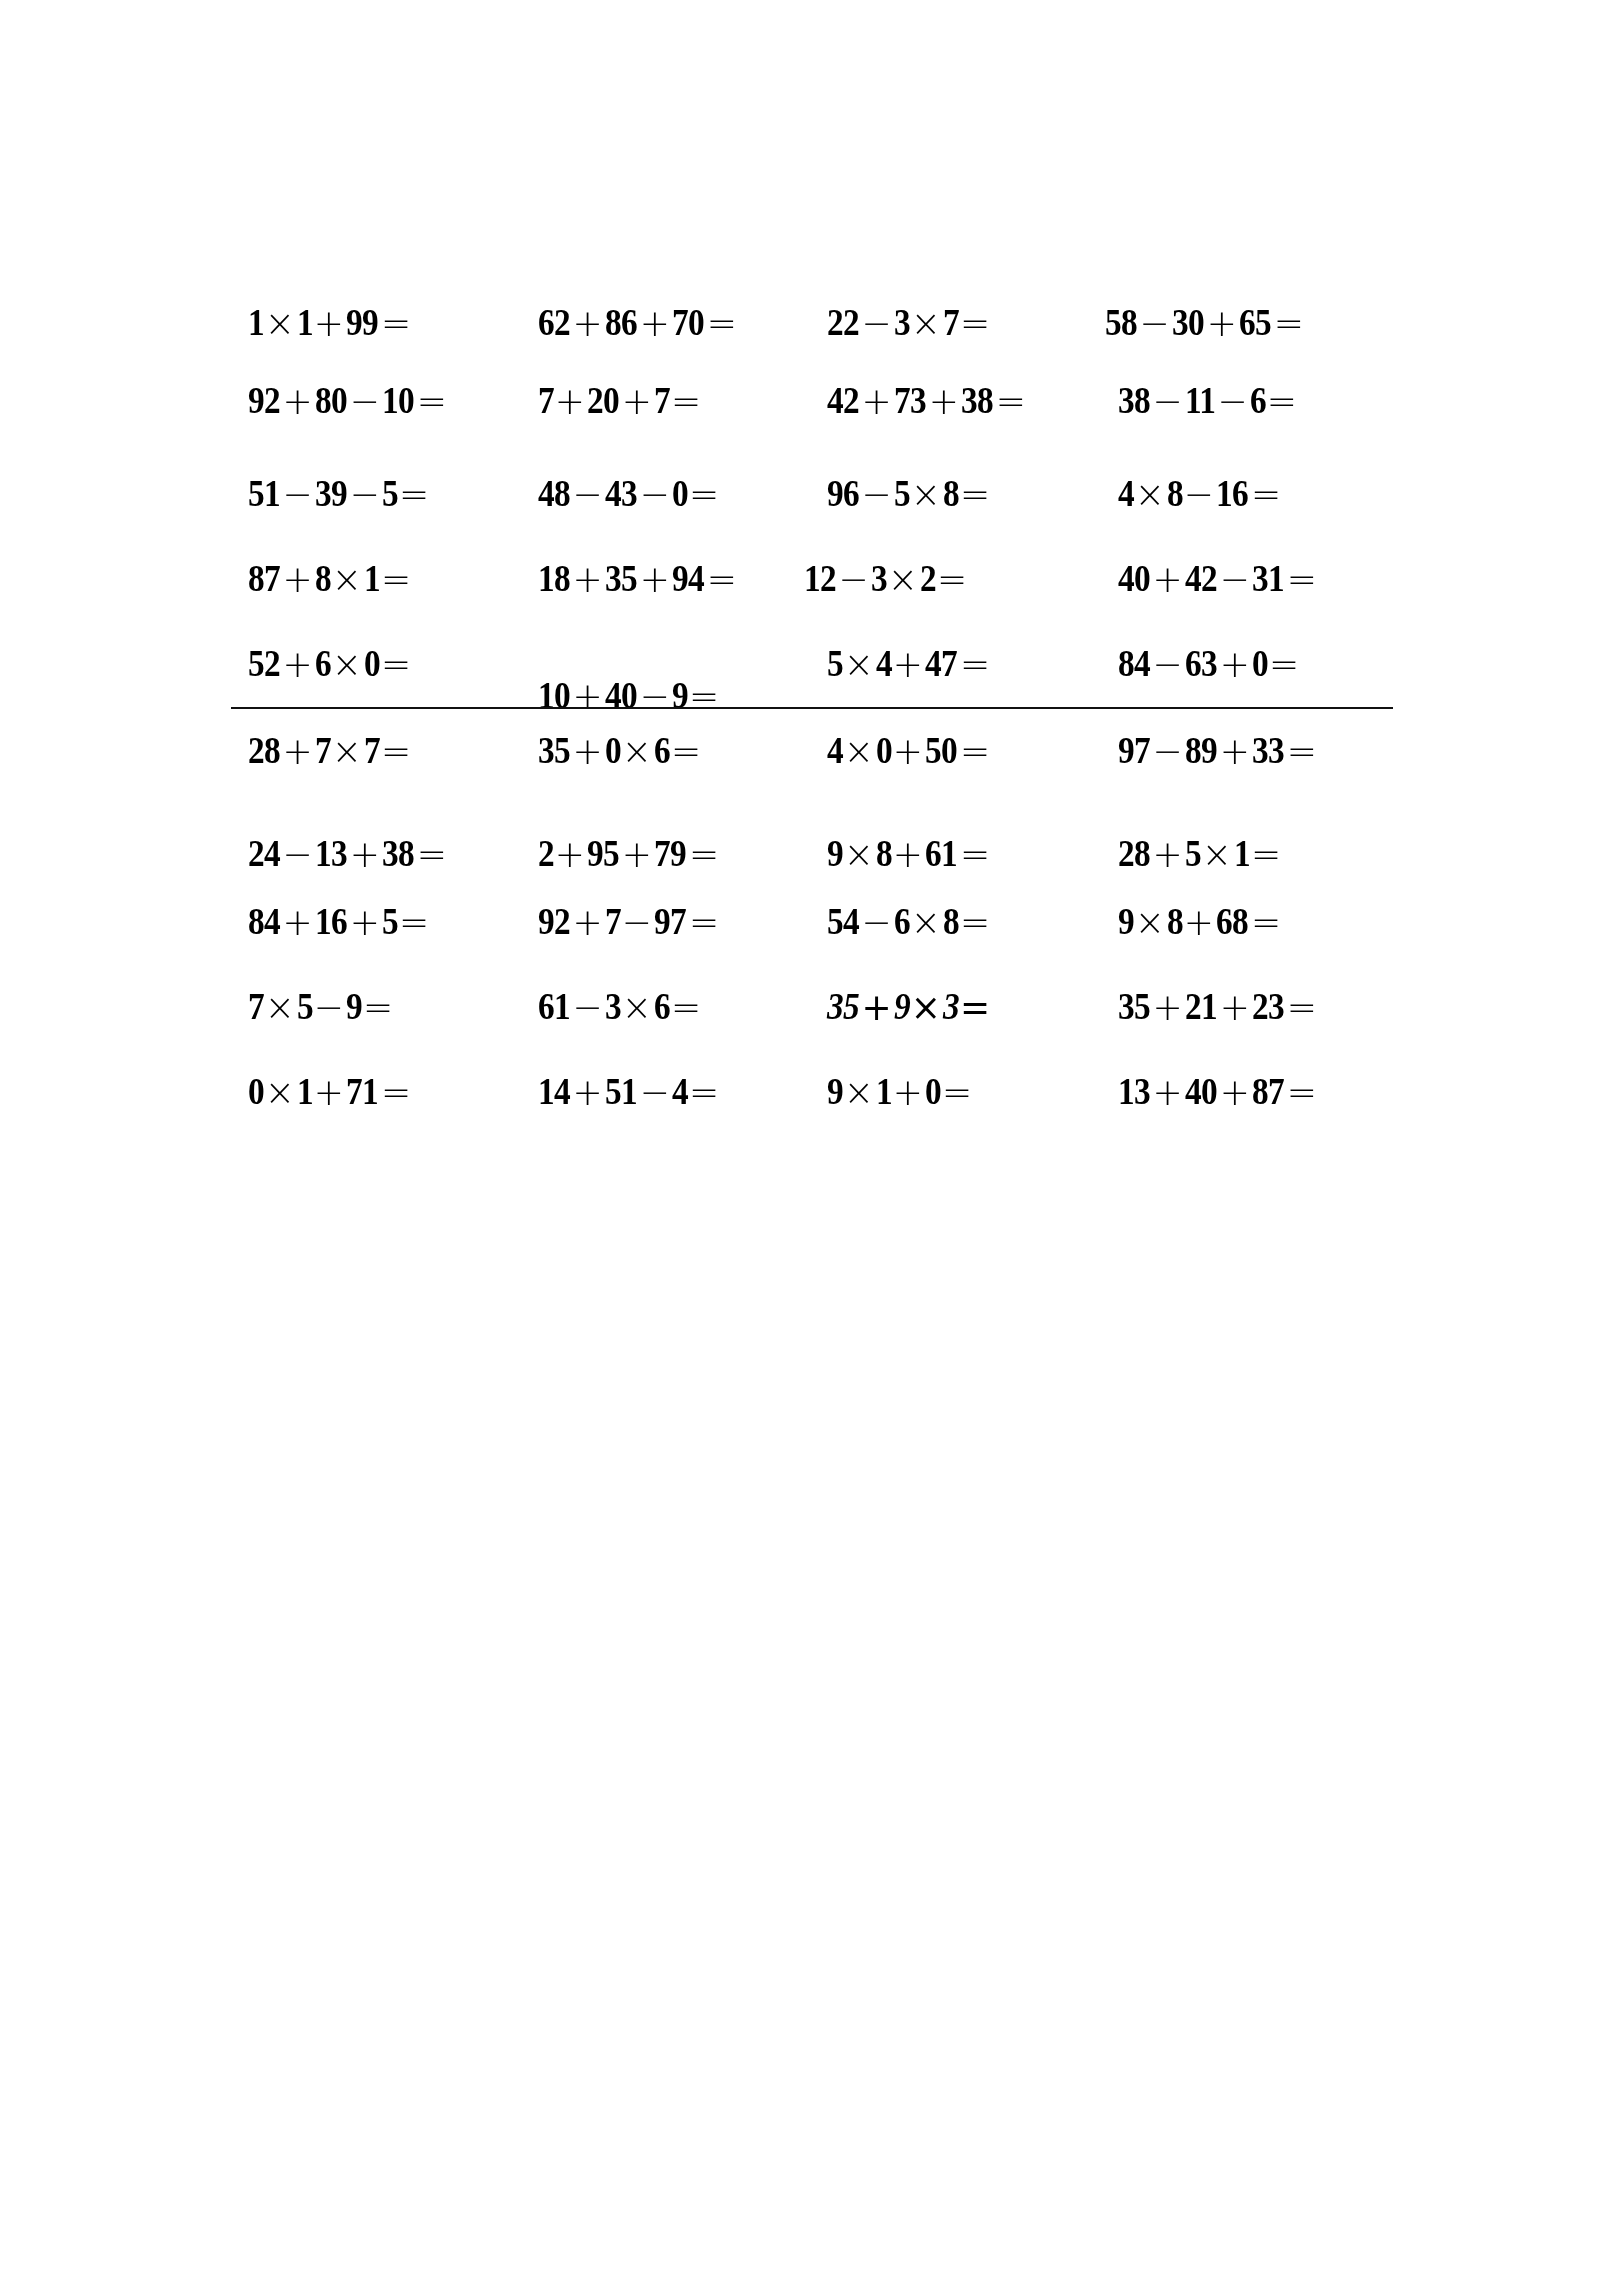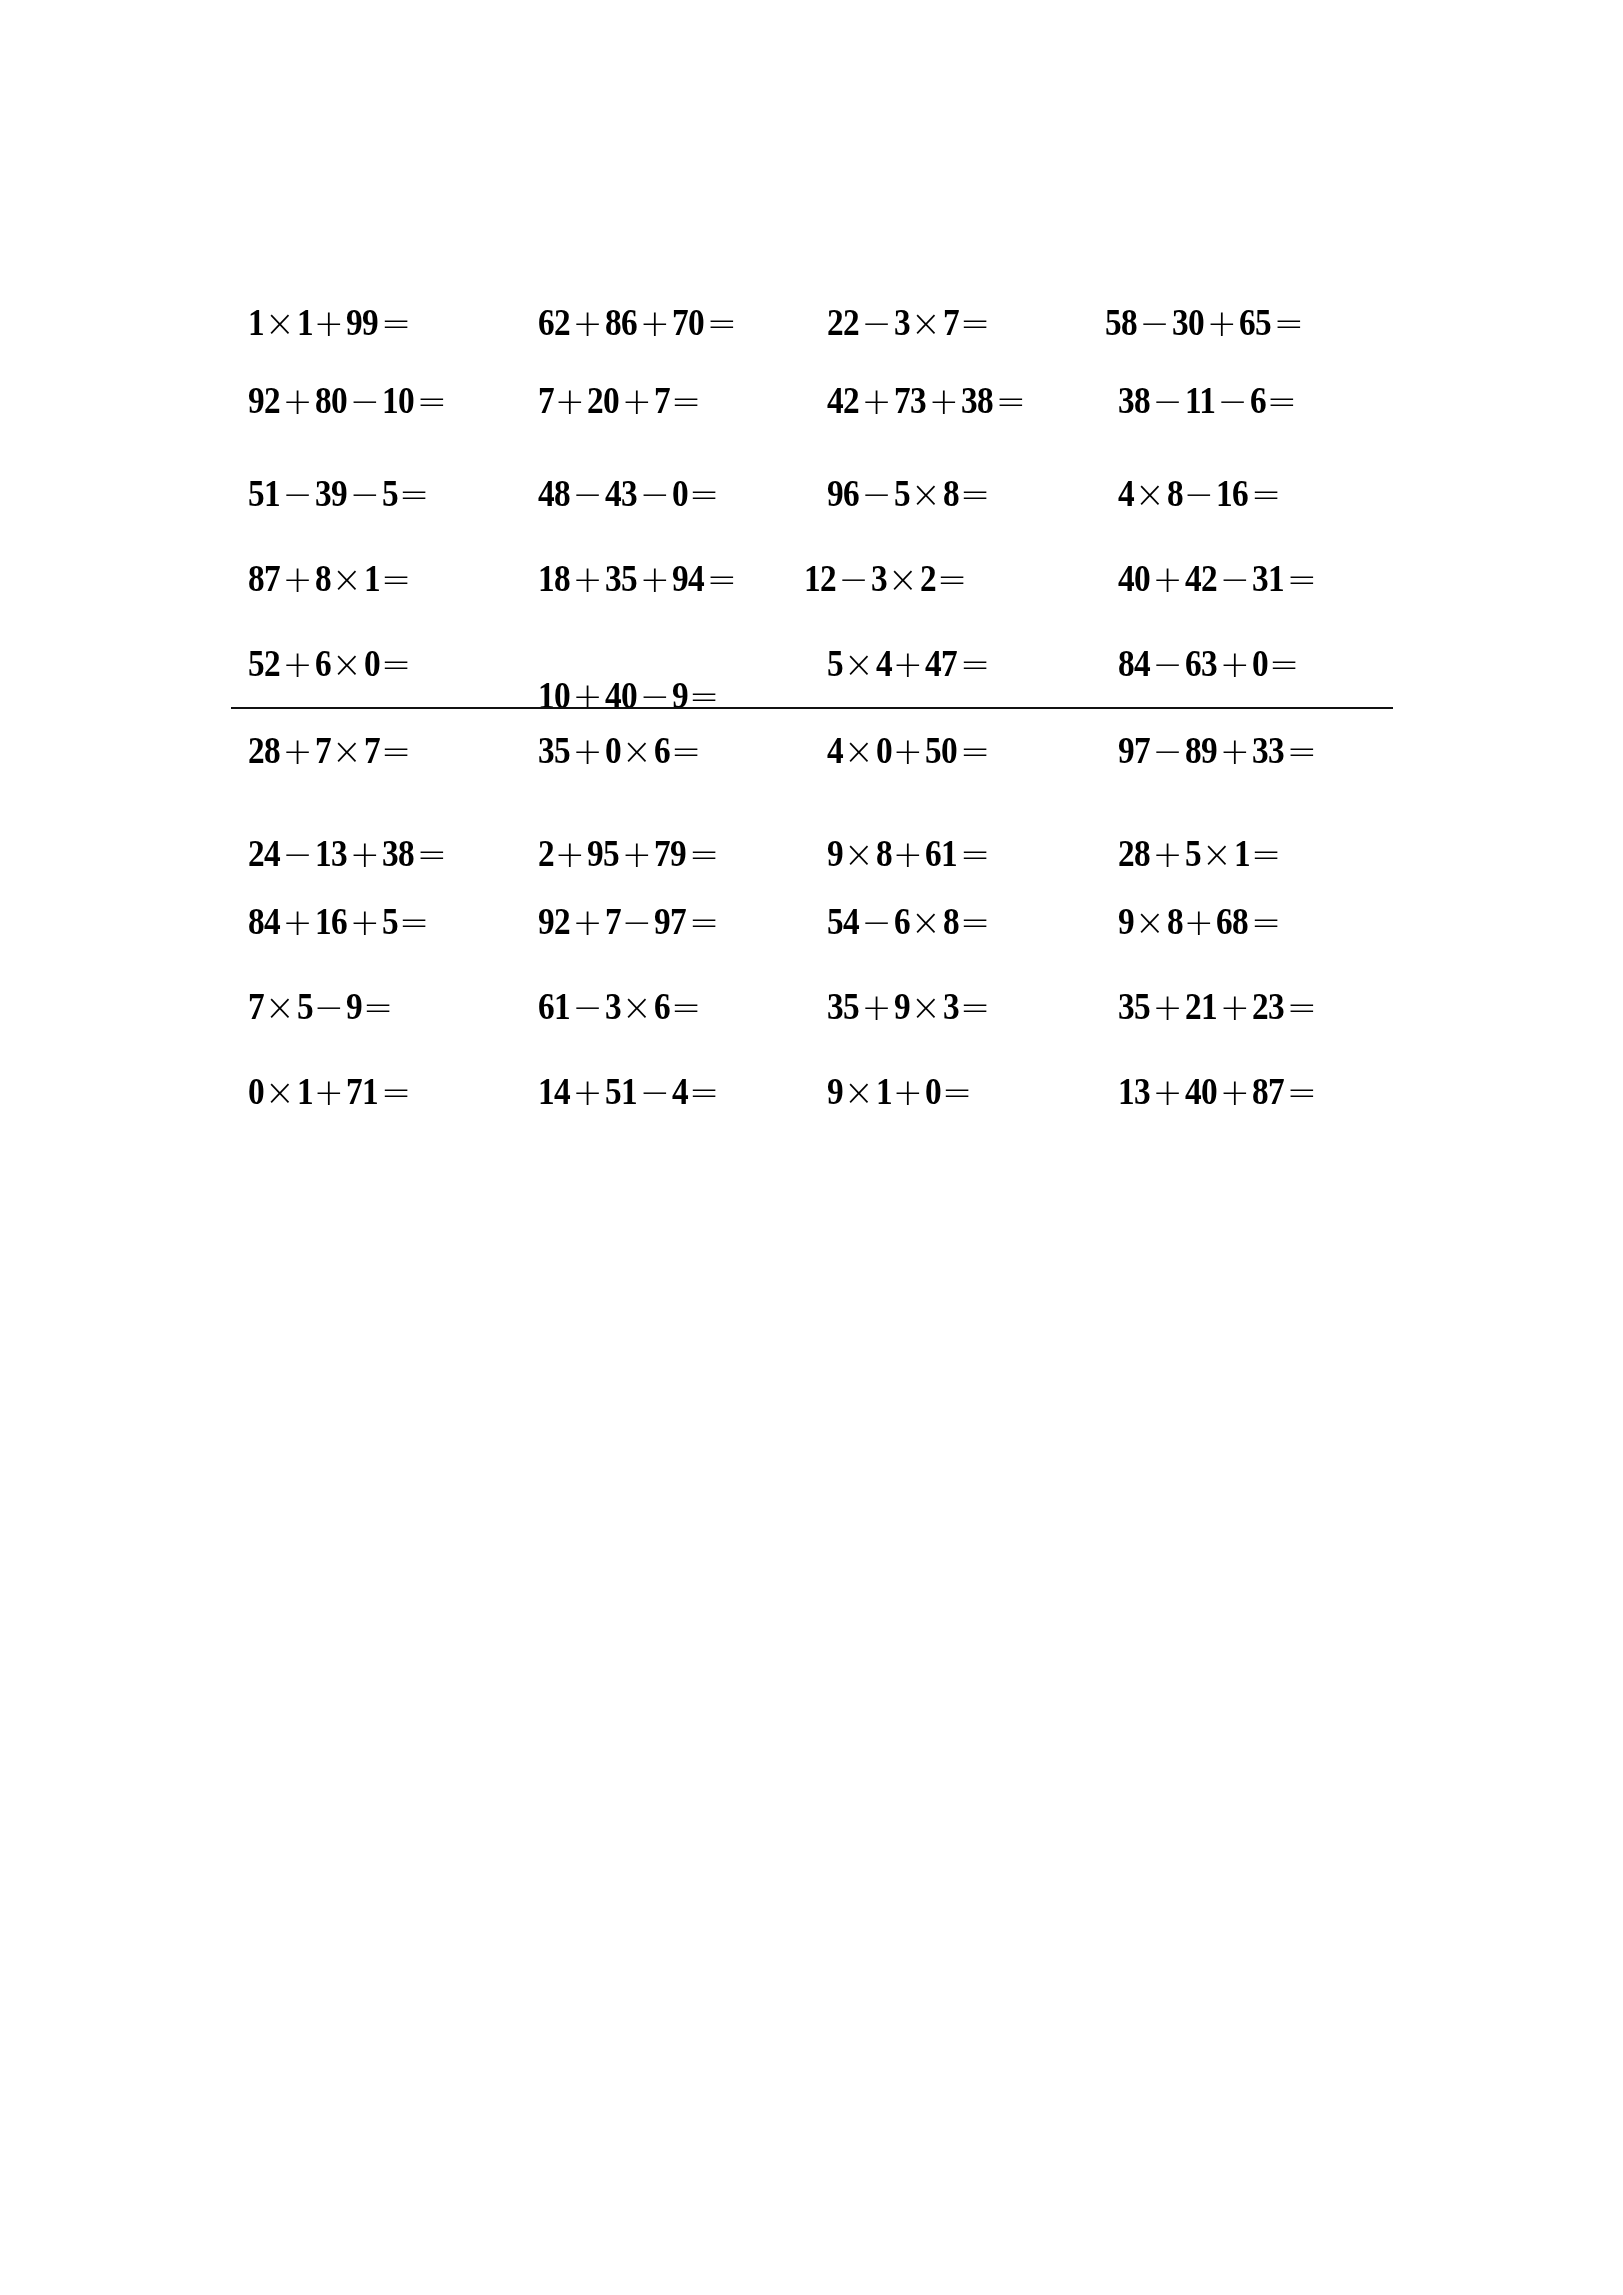--- a/index.html
+++ b/index.html
@@ -123,21 +123,21 @@
     </div>
     <div class="row" style="top:171px;">
       <div class="cell" style="left:0px;"><span class="num">84</span><span class="op">+</span><span class="num">16</span><span class="op">+</span><span class="num">5</span><span class="op">=</span></div>
       <div class="cell" style="left:290px;"><span class="num">92</span><span class="op">+</span><span class="num">7</span><span class="op">−</span><span class="num">97</span><span class="op">=</span></div>
       <div class="cell" style="left:579px;"><span class="num">54</span><span class="op">−</span><span class="num">6</span><span class="op">×</span><span class="num">8</span><span class="op">=</span></div>
       <div class="cell" style="left:870px;"><span class="num">9</span><span class="op">×</span><span class="num">8</span><span class="op">+</span><span class="num">68</span><span class="op">=</span></div>
     </div>
     <div class="row" style="top:256px;">
       <div class="cell" style="left:0px;"><span class="num">7</span><span class="op">×</span><span class="num">5</span><span class="op">−</span><span class="num">9</span><span class="op">=</span></div>
       <div class="cell" style="left:290px;"><span class="num">61</span><span class="op">−</span><span class="num">3</span><span class="op">×</span><span class="num">6</span><span class="op">=</span></div>
-      <div class="cell" style="left:579px;"><span class="num">35</span><span class="op">+</span><span class="num">9</span><span class="op">×</span><span class="num">3</span><span class="op">=</span></div>
+      <div class="cell" style="left:579px;font-style:italic;"><span class="num">35</span><span class="op">+</span><span class="num">9</span><span class="op">×</span><span class="num">3</span><span class="op">=</span></div>
       <div class="cell" style="left:870px;"><span class="num">35</span><span class="op">+</span><span class="num">21</span><span class="op">+</span><span class="num">23</span><span class="op">=</span></div>
     </div>
     <div class="row" style="top:341px;">
       <div class="cell" style="left:0px;"><span class="num">0</span><span class="op">×</span><span class="num">1</span><span class="op">+</span><span class="num">71</span><span class="op">=</span></div>
       <div class="cell" style="left:290px;"><span class="num">14</span><span class="op">+</span><span class="num">51</span><span class="op">−</span><span class="num">4</span><span class="op">=</span></div>
       <div class="cell" style="left:579px;"><span class="num">9</span><span class="op">×</span><span class="num">1</span><span class="op">+</span><span class="num">0</span><span class="op">=</span></div>
       <div class="cell" style="left:870px;"><span class="num">13</span><span class="op">+</span><span class="num">40</span><span class="op">+</span><span class="num">87</span><span class="op">=</span></div>
     </div>
   </div>
 

